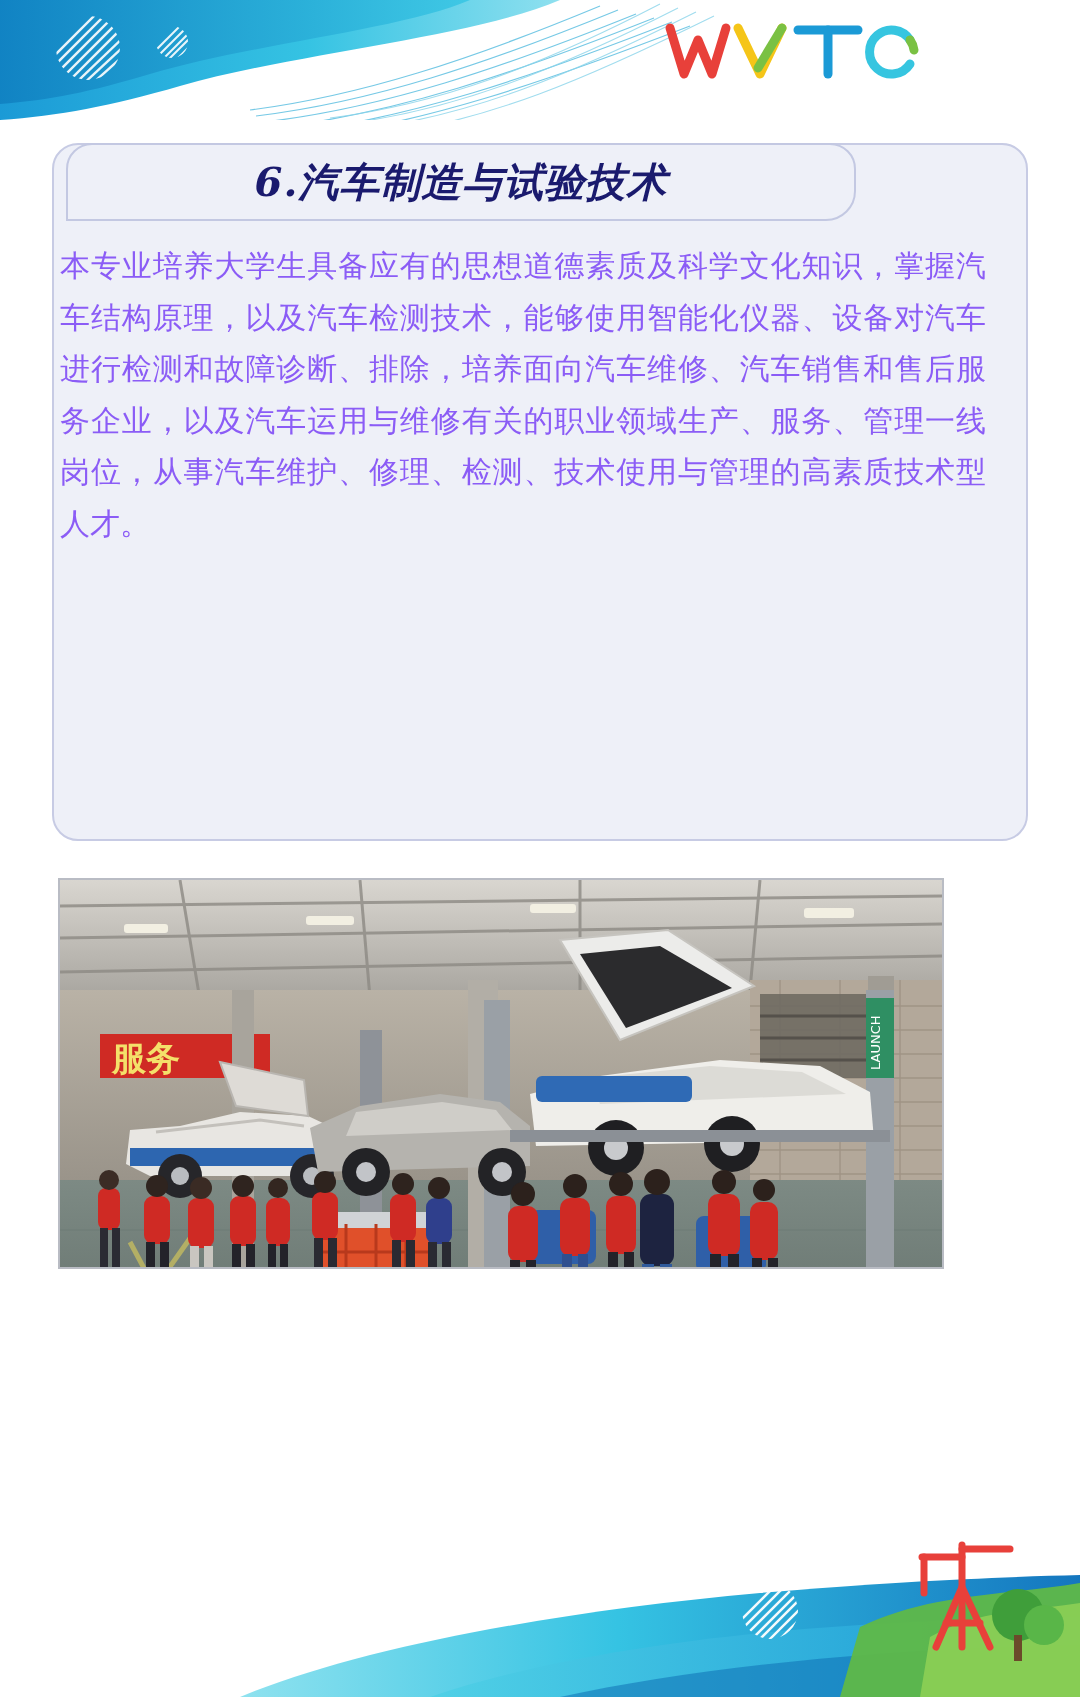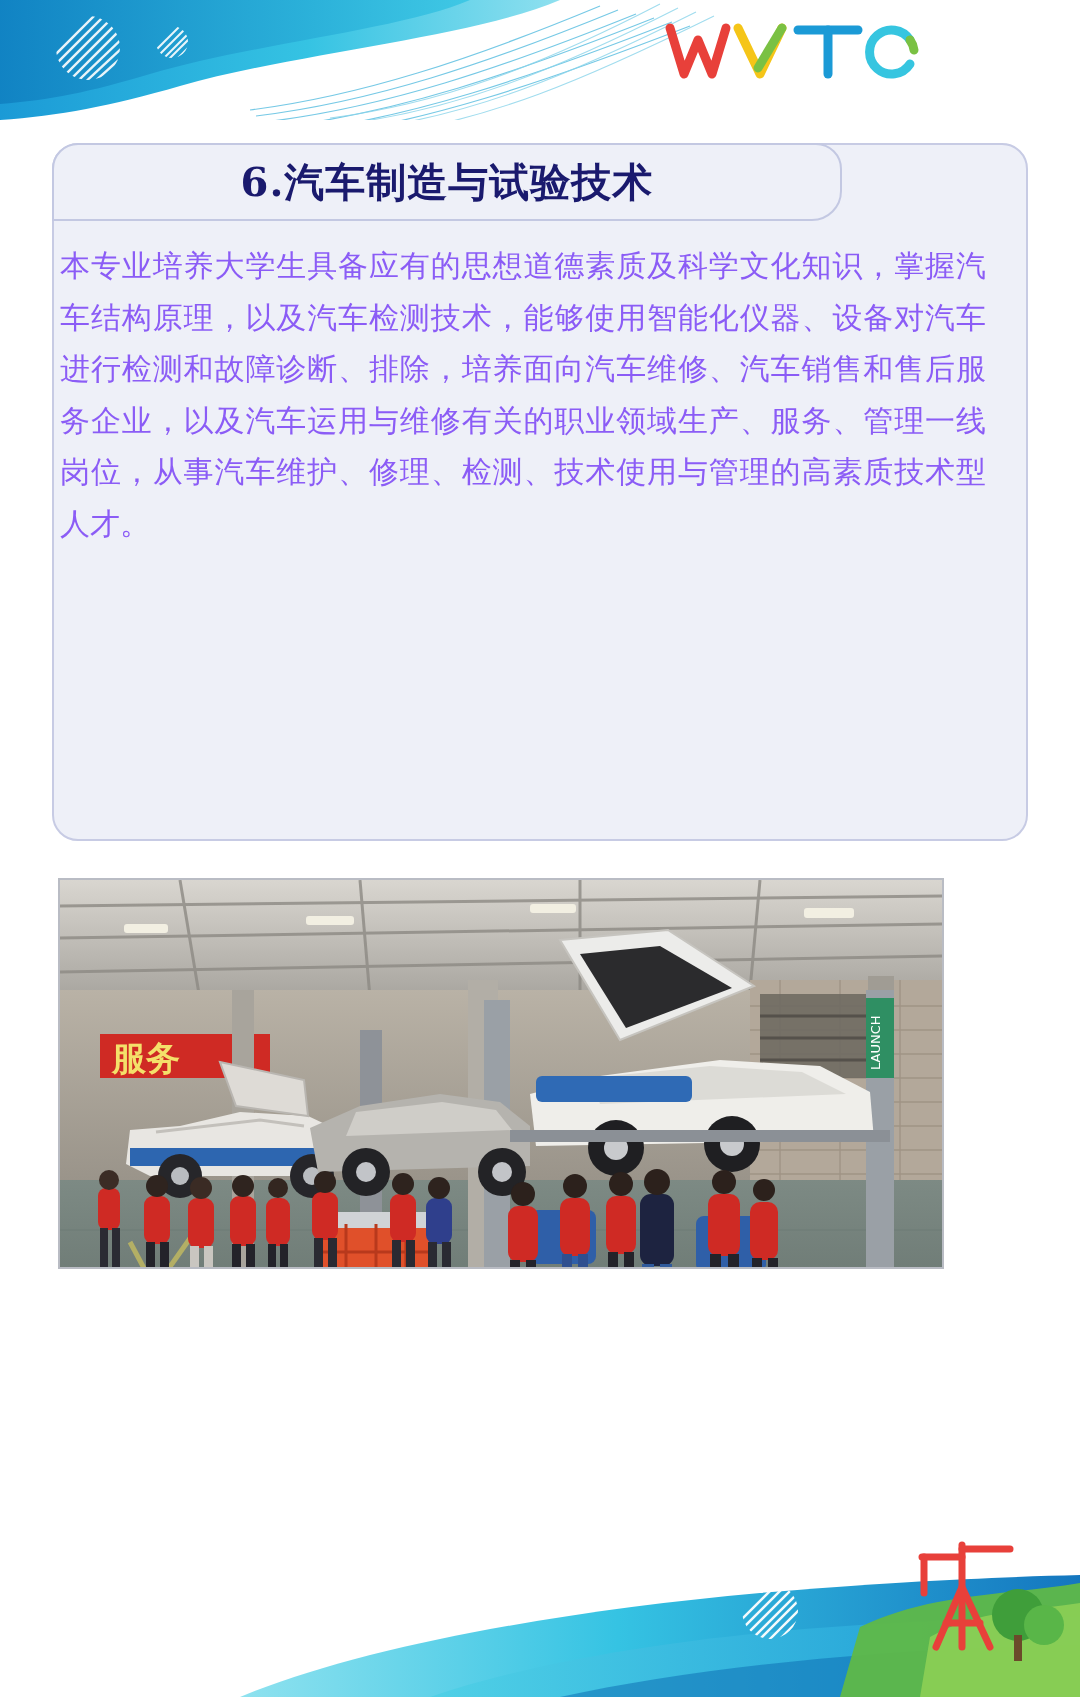--- a/index.html
+++ b/index.html
@@ -40,31 +40,32 @@
     top: 143px;
     width: 976px;
     height: 698px;
     background: #eef0f8;
     border: 2px solid #c7cbe4;
     border-radius: 26px;
     box-sizing: border-box;
   }
   .title-plate {
     position: absolute;
-    left: 52px;
+    left: 66px;
     top: 143px;
     width: 790px;
     height: 78px;
     background: #eef0f8;
     border: 2px solid #c3c8e2;
     border-radius: 26px 26px 30px 0;
     box-sizing: border-box;
     display: flex;
     align-items: center;
     justify-content: center;
+    font-style: italic;
   }
   .title-plate::after {
     content: "";
     position: absolute;
     right: -2px;
     bottom: -2px;
     width: 0; height: 0;
   }
   .title-text {
     font-family: "DejaVu Serif", "Liberation Serif", serif;

